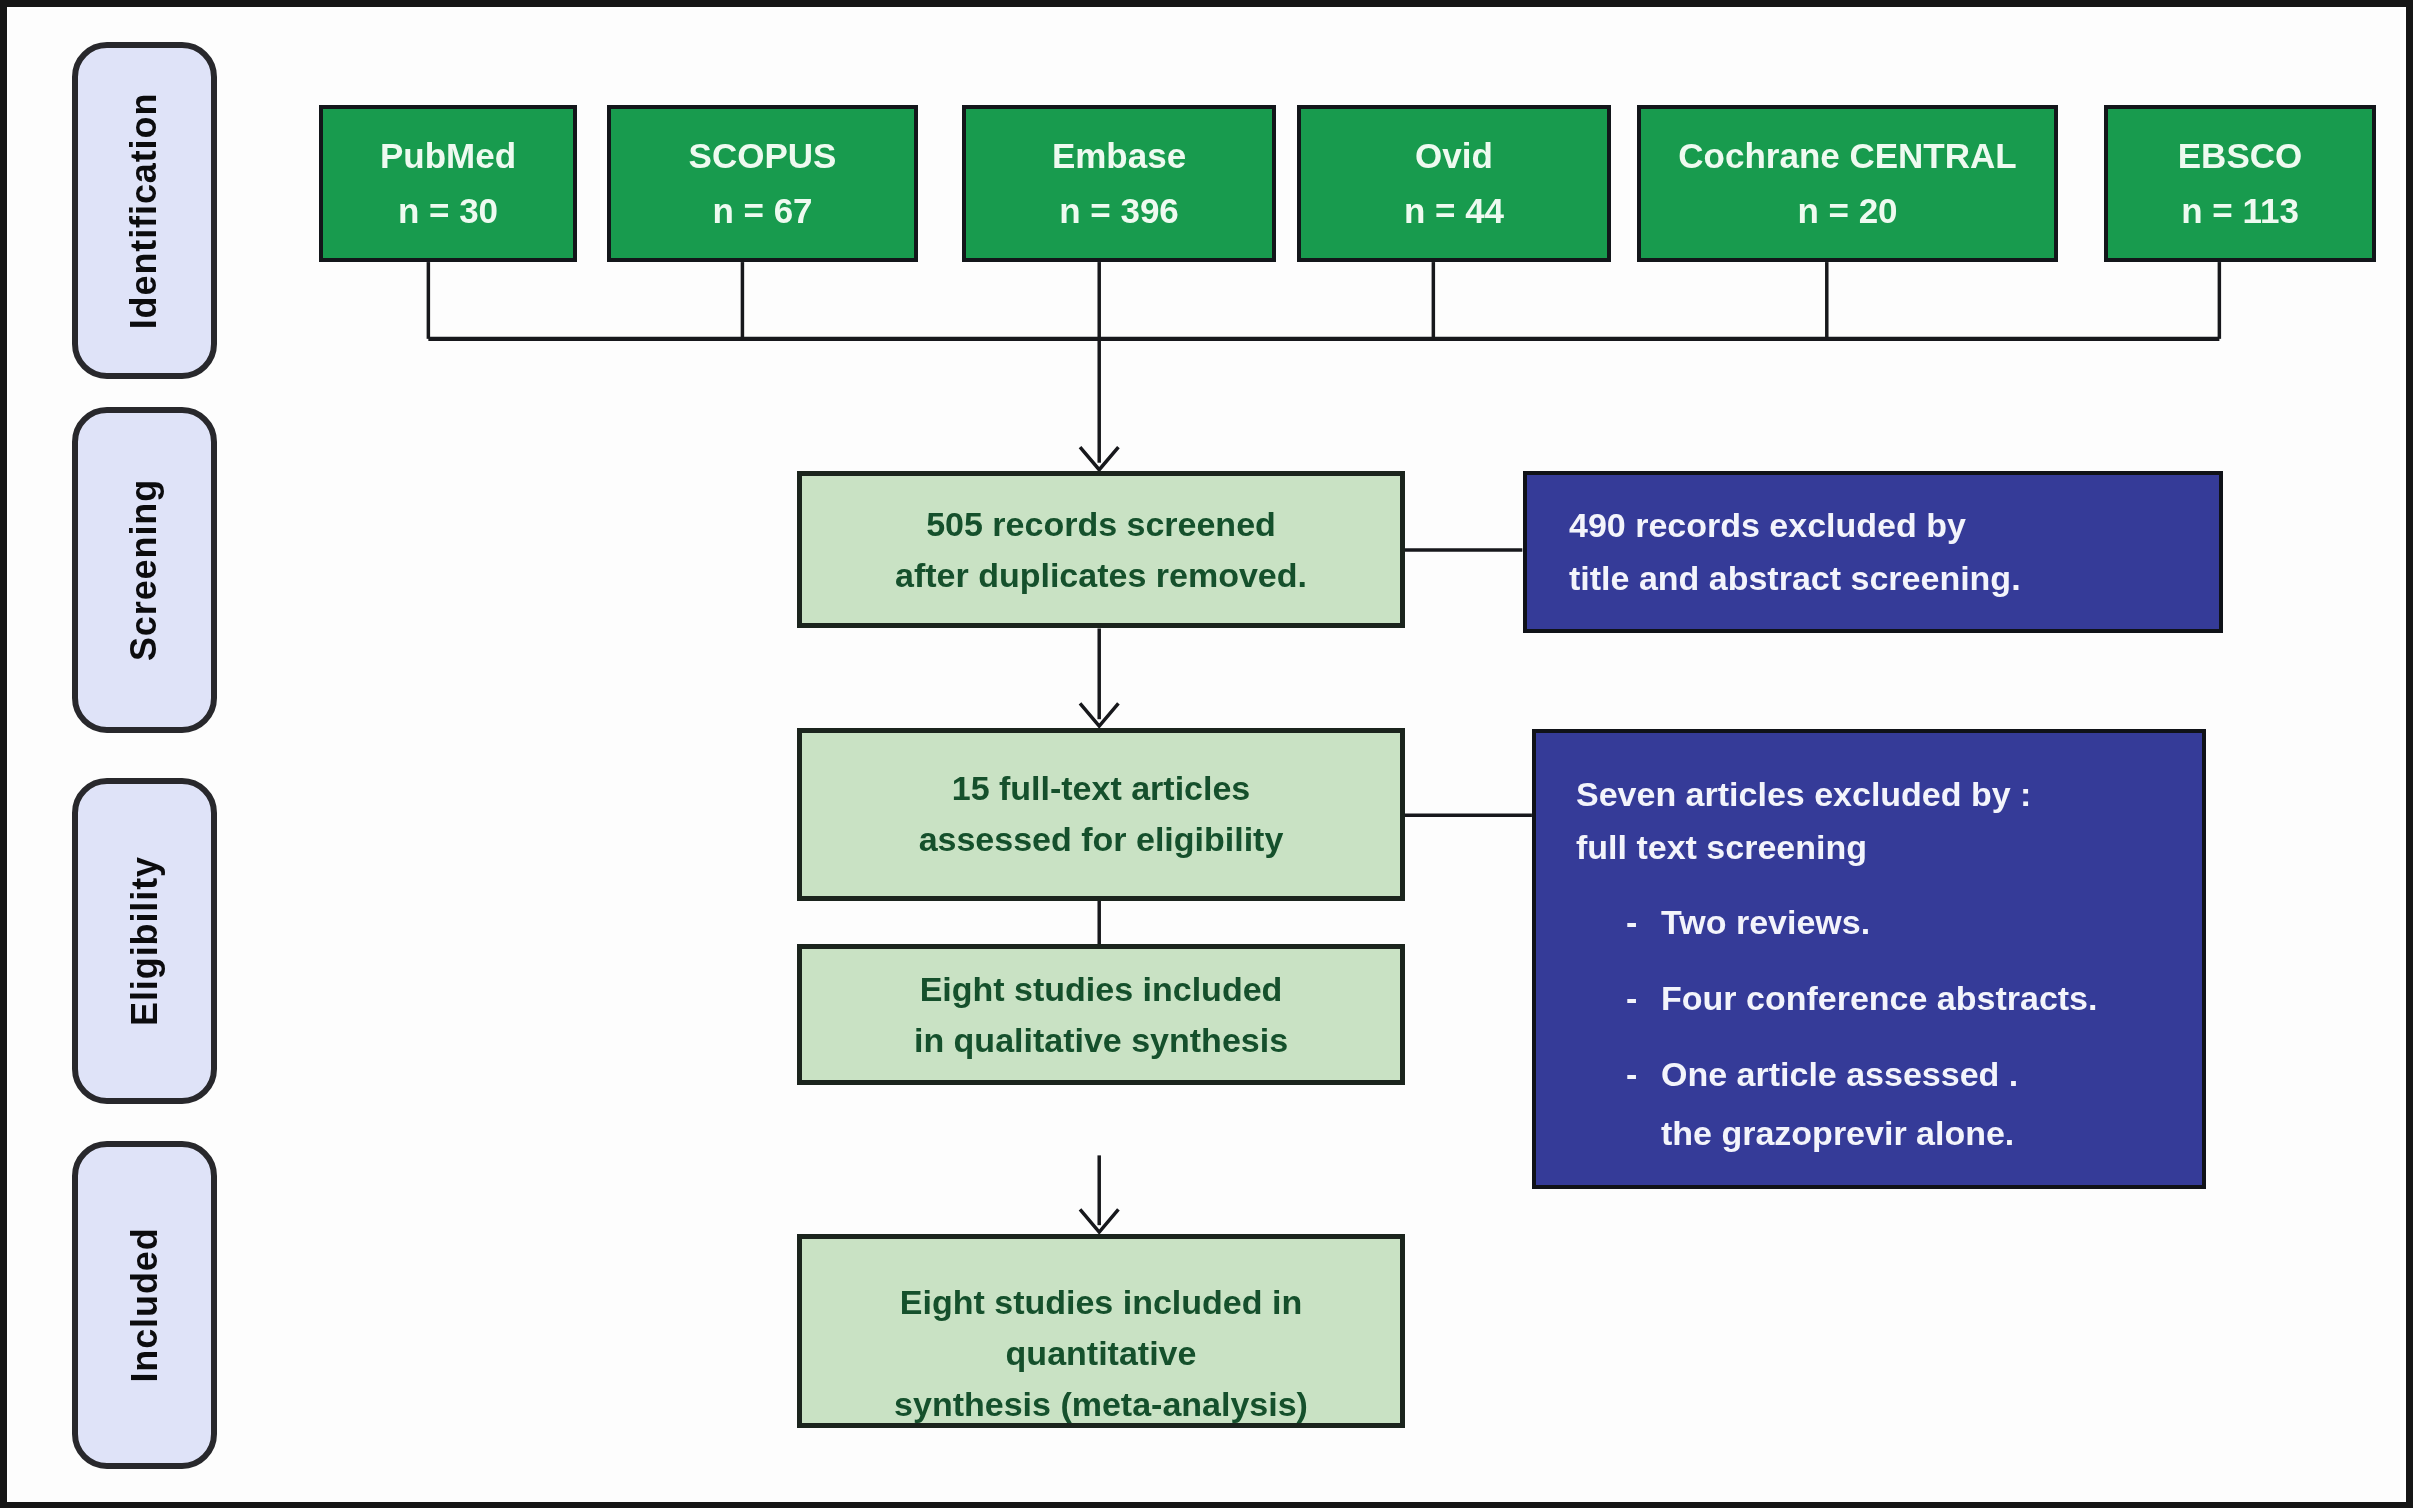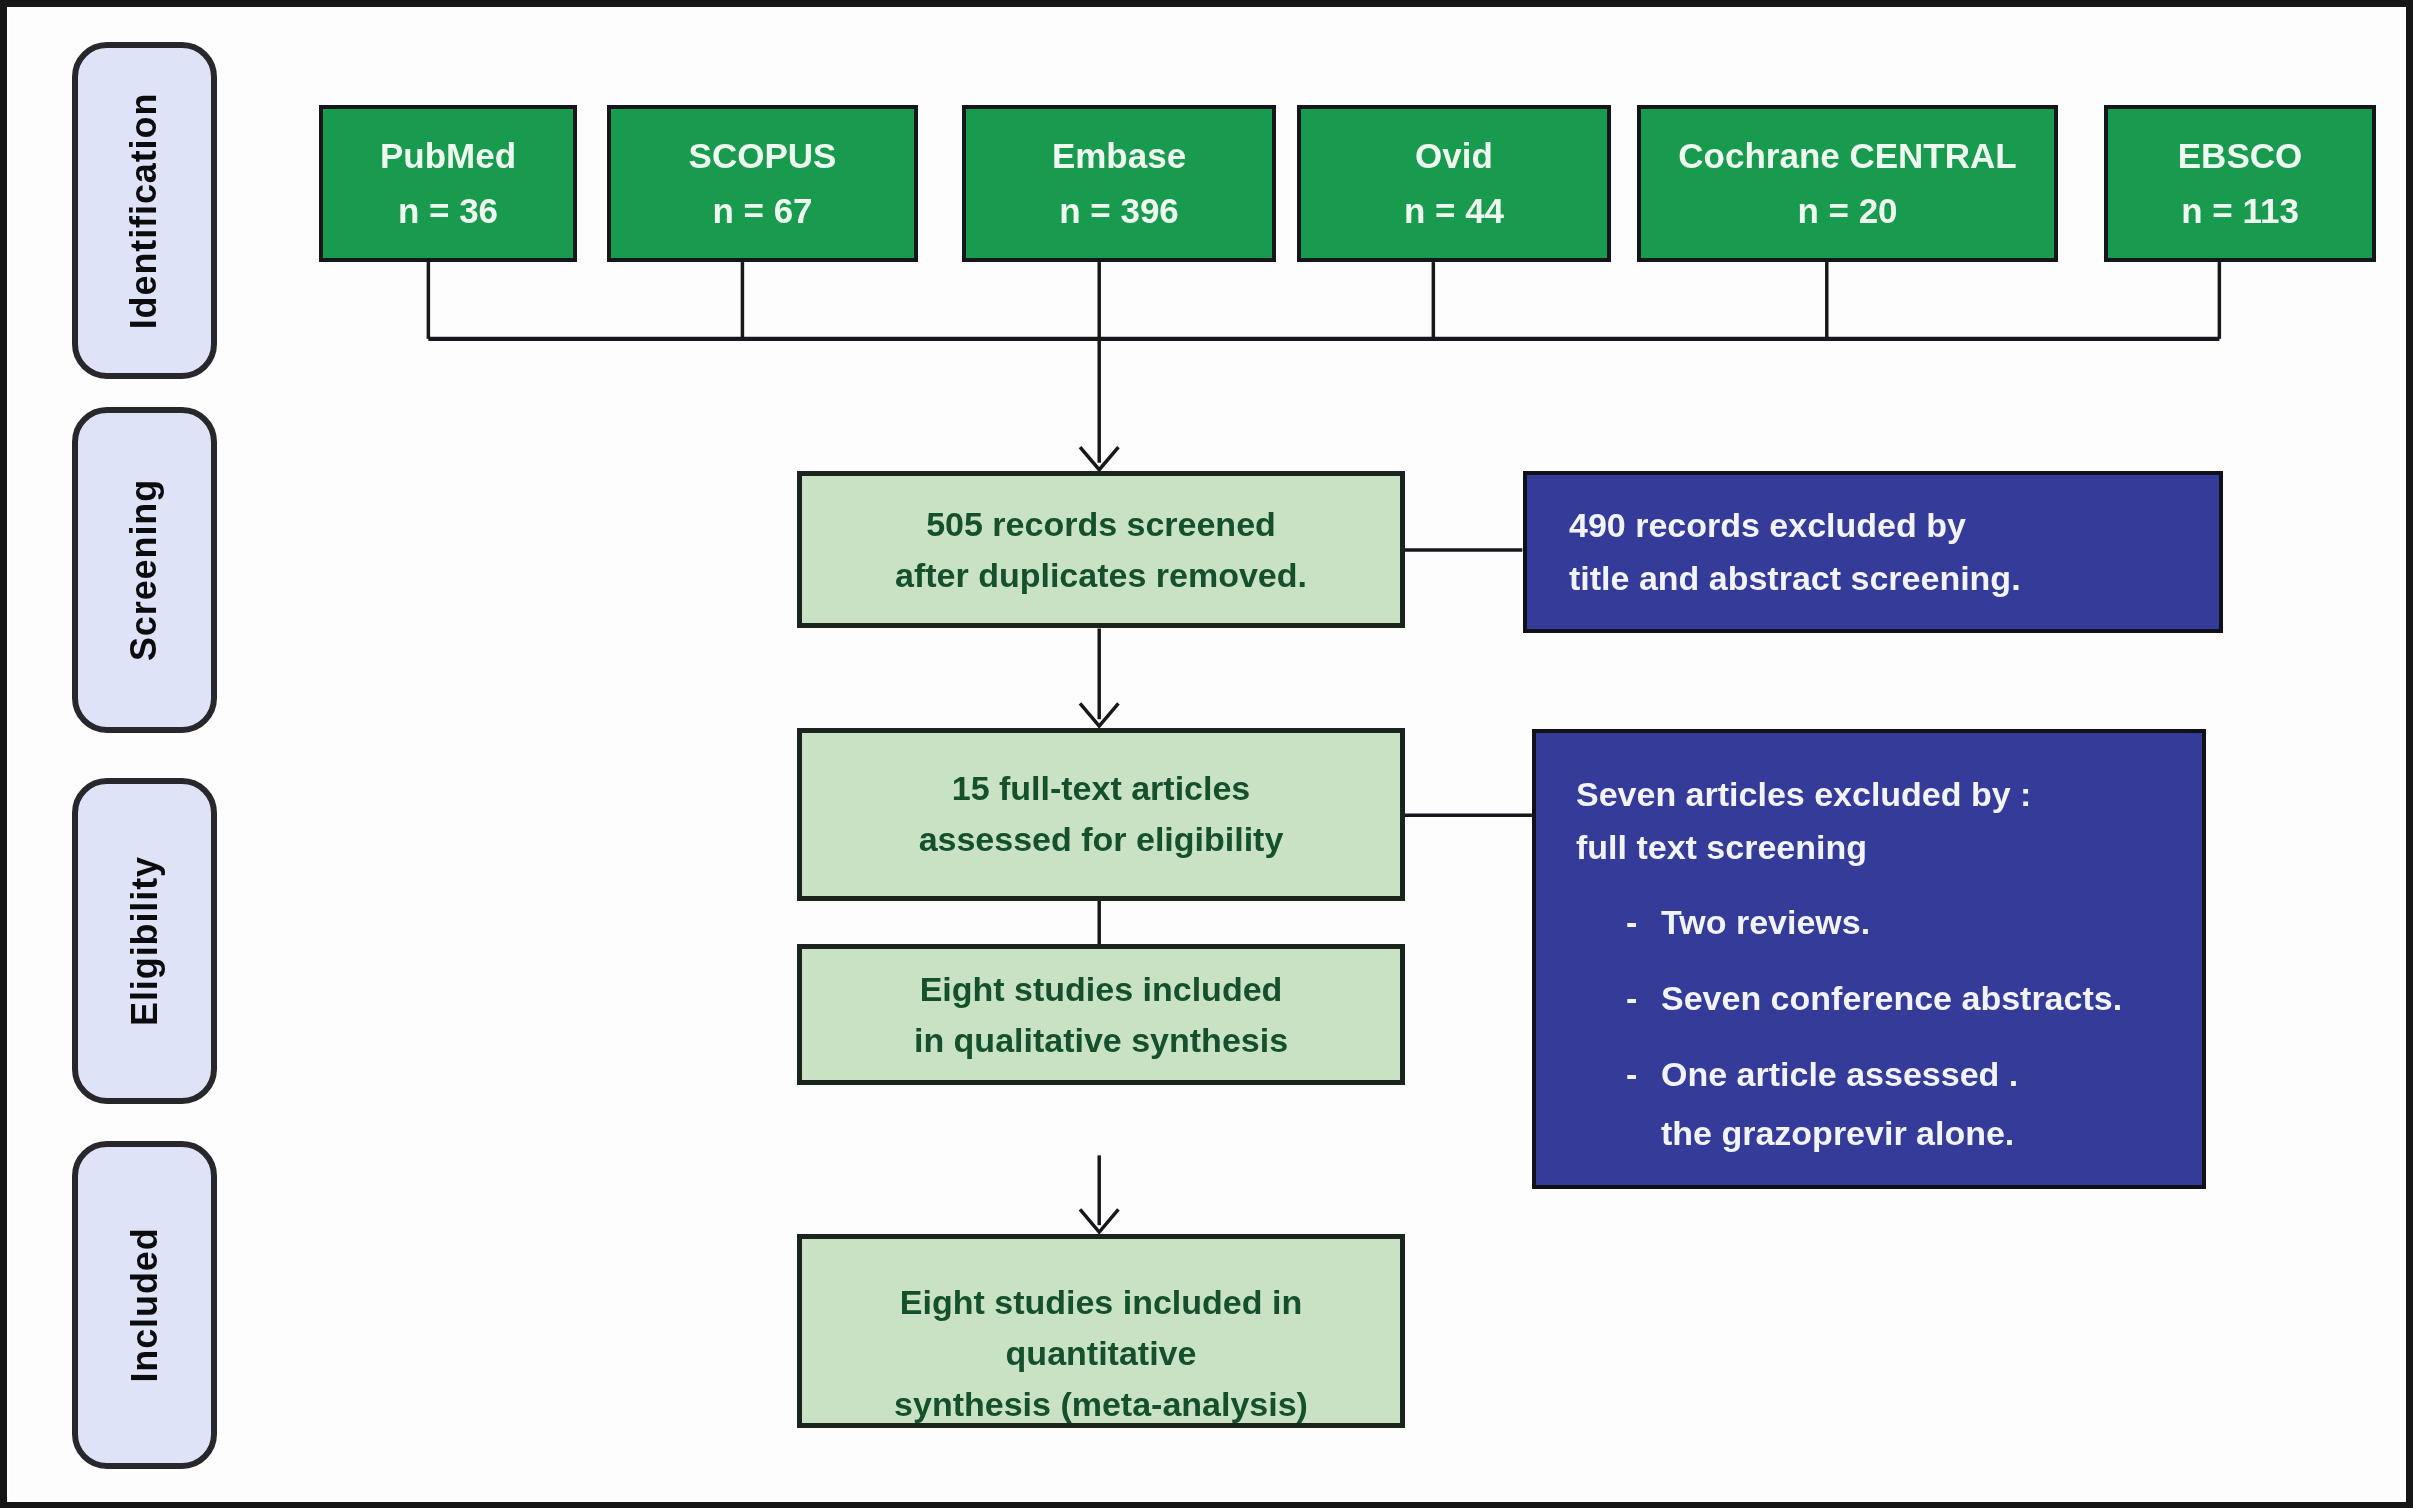--- a/index.html
+++ b/index.html
@@ -162,21 +162,21 @@
   </div>
   <div class="phase" style="top:771px;height:326px">
     <span class="vtext">Eligibility</span>
   </div>
   <div class="phase" style="top:1134px;height:328px">
     <span class="vtext">Included</span>
   </div>
 
   <div class="source" style="left:292px;width:258px">
     <span class="line">PubMed</span>
-    <span class="line">n = 36</span>
+    <span class="line">n = 30</span>
   </div>
   <div class="source" style="left:580px;width:311px">
     <span class="line">SCOPUS</span>
     <span class="line">n = 67</span>
   </div>
   <div class="source" style="left:935px;width:314px">
     <span class="line">Embase</span>
     <span class="line">n = 396</span>
   </div>
   <div class="source" style="left:1270px;width:314px">
@@ -216,21 +216,21 @@
 
   <div class="exclusion list" style="left:1525px;top:722px;width:674px;height:460px">
     <span class="line">Seven articles excluded by :</span>
     <span class="line">full text screening</span>
     <div class="bullet-row">
       <span class="bullet-dash">-</span>
       <span>Two reviews.</span>
     </div>
     <div class="bullet-row">
       <span class="bullet-dash">-</span>
-      <span>Seven conference abstracts.</span>
+      <span>Four conference abstracts.</span>
     </div>
     <div class="bullet-row">
       <span class="bullet-dash">-</span>
       <span>One article assessed .</span>
     </div>
     <div class="bullet-cont">the grazoprevir alone.</div>
   </div>
 
 </div>
 

